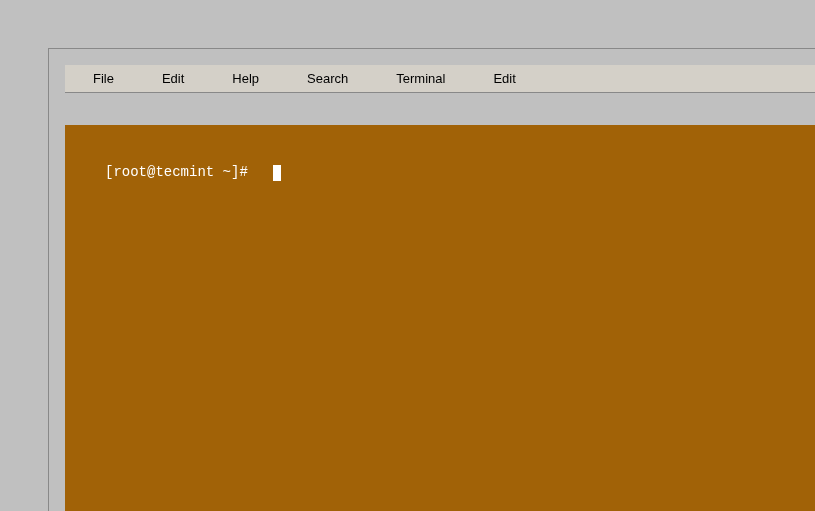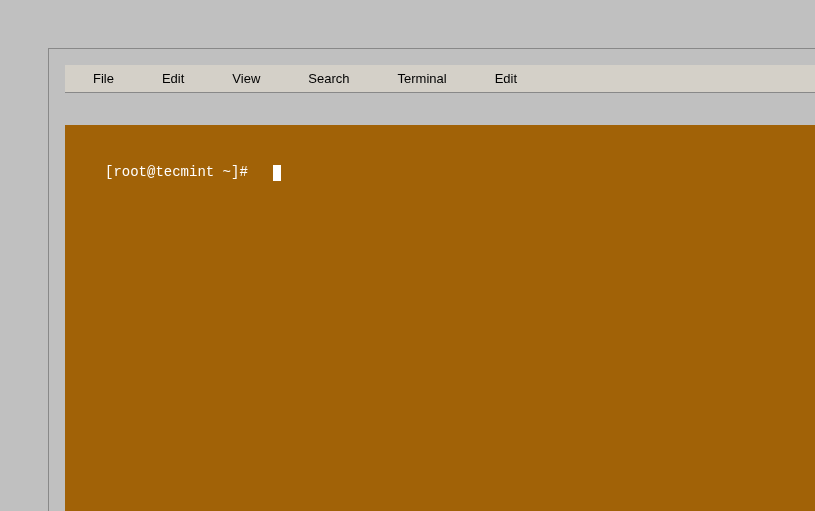--- a/index.html
+++ b/index.html
@@ -98,21 +98,21 @@
       margin-top: 4px;
     }
   </style>
 </head>
 <body>
 
 <div class="window">
   <div class="menubar">
     <div class="menu-item">File</div>
     <div class="menu-item">Edit</div>
-    <div class="menu-item">View</div>
+    <div class="menu-item">Help</div>
     <div class="menu-item">Search</div>
     <div class="menu-item">Terminal</div>
     <div class="menu-item">Edit</div>
   </div>
 
   <div class="terminal-body">
     <div class="terminal-line">
       <span>[root@tecmint ~]# </span><span class="cursor"></span>
     </div>
     <div class="scrollbar">

